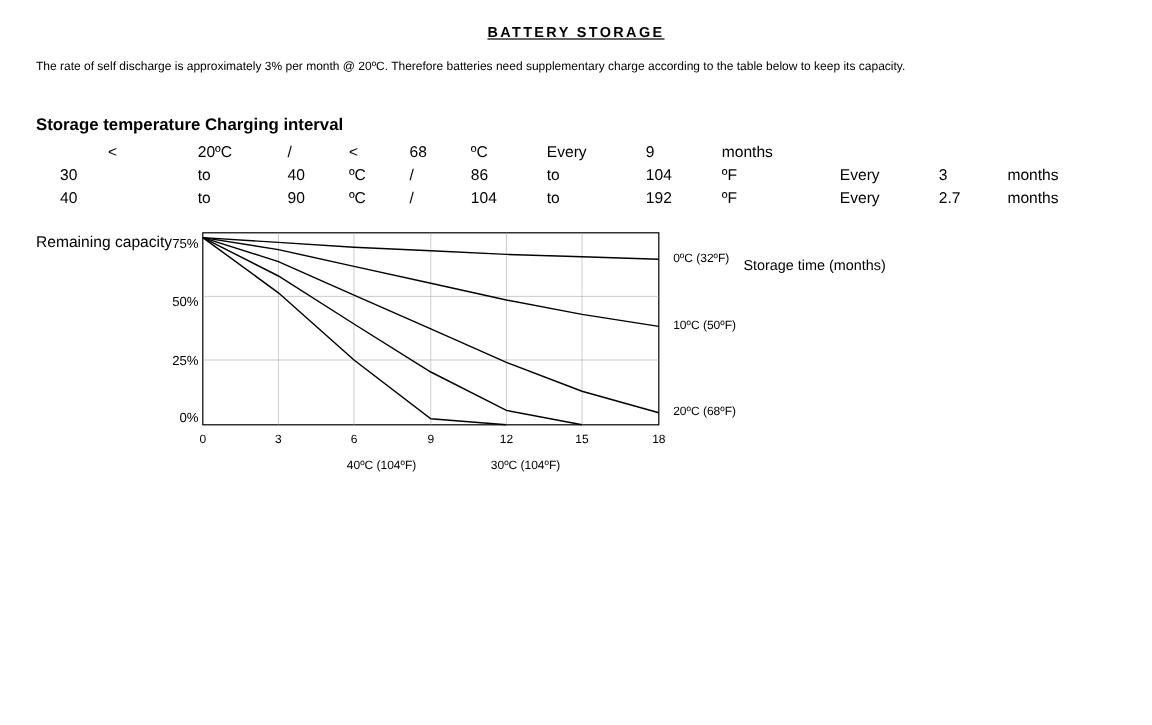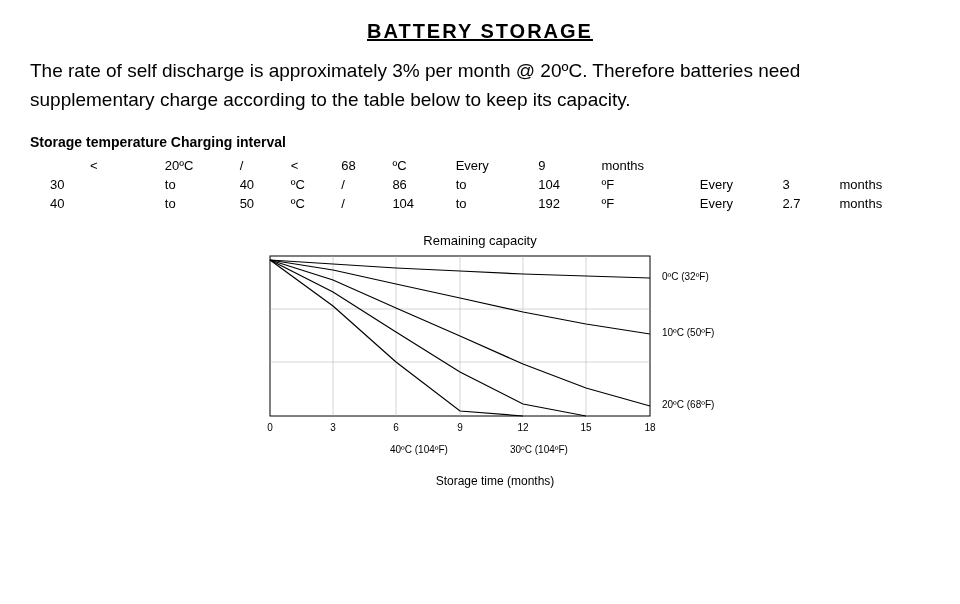--- a/index.html
+++ b/index.html
@@ -7,30 +7,30 @@
       background: #fff;
       font-family: Arial, sans-serif;
       font-size: 13px;
       color: #000;
       width: 960px;
       min-height: 604px;
       padding: 20px 30px;
     }
     h1 {
       text-align: center;
-      font-size: 20px;
+      font-size: 12px;
       font-weight: bold;
       letter-spacing: 2px;
       margin-bottom: 14px;
       text-decoration: underline;
     }
     .intro-text {
-      font-size: 19px;
+      font-size: 10px;
       line-height: 1.5;
-      margin-bottom: 20px;
+      margin-bottom: 32px;
     }
     .storage-section {
       margin-top: 10px;
     }
     .storage-header {
       font-size: 14px;
       font-weight: bold;
       margin-bottom: 6px;
     }
     .storage-table {
@@ -42,22 +42,21 @@
       padding: 2px 8px;
       text-align: left;
     }
     .storage-table td:first-child {
       text-align: left;
       padding-left: 20px;
     }
     .chart-area {
       margin-top: 20px;
       display: flex;
-      flex-direction: column;
-      align-items: center;
+      flex-direction: row;
     }
     .chart-title {
       font-size: 13px;
       margin-bottom: 8px;
     }
   </style>
 </head>
 <body>
 
 <h1>BATTERY STORAGE</h1>
@@ -96,40 +95,46 @@
         <td>104</td>
         <td>ºF</td>
         <td>Every</td>
         <td>3</td>
         <td>months</td>
       </tr>
 
       <tr>
         <td style="text-align:left; padding-left:20px;">40</td>
         <td>to</td>
-        <td>50</td>
+        <td>90</td>
         <td>ºC</td>
         <td>/</td>
         <td>104</td>
         <td>to</td>
         <td>192</td>
         <td>ºF</td>
         <td>Every</td>
         <td>2.7</td>
         <td>months</td>
       </tr>
     </tbody>
   </table>
 </div>
 
 <div class="chart-area">
   <div class="chart-title">Remaining capacity</div>
 
   <div style="display:flex; align-items:flex-start;">
 
+    <div style="display:flex; flex-direction:column; justify-content:space-between; font-size:11px; text-align:right; padding-right:4px; height:185px; padding-top:4px; padding-bottom:24px;">
+      <span>75%</span>
+      <span>50%</span>
+      <span>25%</span>
+      <span>0%</span>
+    </div>
 
     <div>
       <svg width="420" height="210" style="overflow:visible;">
 
         <rect x="0" y="0" width="380" height="160" fill="none" stroke="#000" stroke-width="1"></rect>
 
         <line x1="0" y1="53" x2="380" y2="53" stroke="#aaa" stroke-width="0.5"></line>
         <line x1="0" y1="106" x2="380" y2="106" stroke="#aaa" stroke-width="0.5"></line>
 
         <line x1="63" y1="0" x2="63" y2="160" stroke="#aaa" stroke-width="0.5"></line>
@@ -159,14 +164,14 @@
         <text x="392" y="24" font-size="10">0ºC (32ºF)</text>
         <text x="392" y="80" font-size="10">10ºC (50ºF)</text>
         <text x="392" y="152" font-size="10">20ºC (68ºF)</text>
 
         <text x="120" y="197" font-size="10">40ºC (104ºF)</text>
         <text x="240" y="197" font-size="10">30ºC (104ºF)</text>
       </svg>
     </div>
   </div>
 
-  <div style="font-size:12px; margin-top:5px; margin-left:30px;">Storage time (months)</div>
+  <div style="font-size:12px; margin-top:20px; margin-left:30px;">Storage time (months)</div>
 </div>
 
 </body></html>

